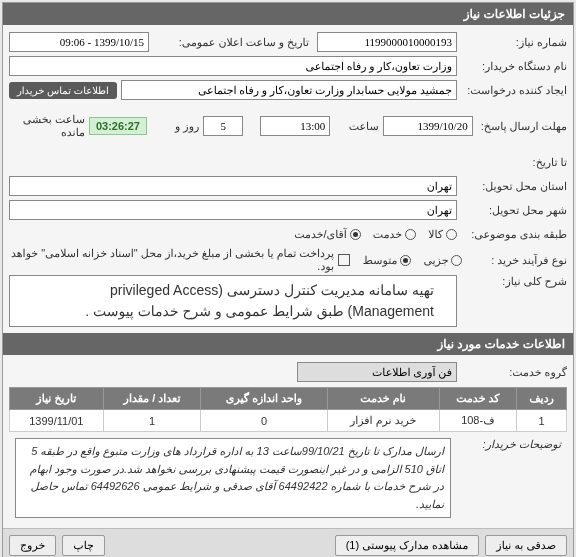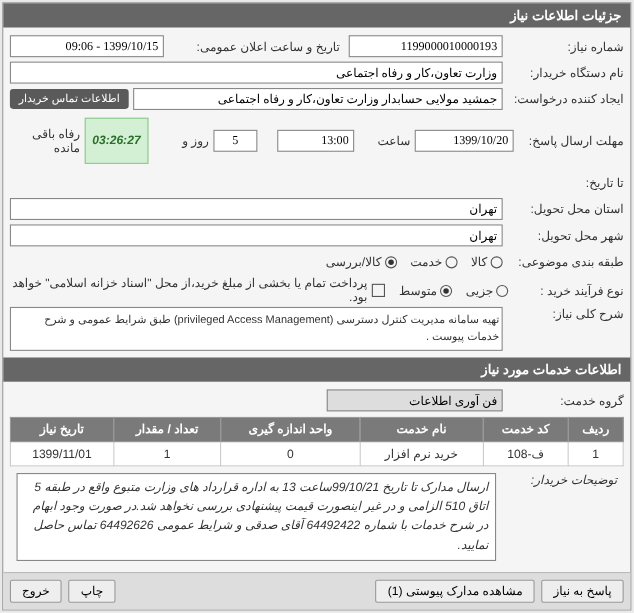--- a/index.html
+++ b/index.html
@@ -47,40 +47,39 @@
   font-size: 10px;
   border-radius: 3px;
   cursor: pointer;
   margin-right: 4px;
   white-space: nowrap;
 }
 .countdown {
   background: #d4f0d4;
   color: #2a6e2a;
   border: 1px solid #8bc88b;
-  padding: 14px 6px;
-  margin: 4px 4px;
+  padding: 2px 6px;
+  margin: 14px 4px;
   font-weight: bold;
-  font-style: italic;
 }
 .radio-group { display: flex; gap: 12px; align-items: center; }
 .radio-item { display: flex; align-items: center; gap: 3px; }
 .radio-dot {
   width: 11px; height: 11px; border: 1px solid #555; border-radius: 50%;
   display: inline-flex; align-items: center; justify-content: center;
 }
 .radio-dot.checked::after {
   content: ""; width: 5px; height: 5px; background: #333; border-radius: 50%;
 }
 .chk {
   width: 12px; height: 12px; border: 1px solid #555; display: inline-block;
 }
 .desc-box {
-  background: #fff; border: 1px solid #888; padding: 4px 2px;
-  font-size: 10px; min-height: 32px; line-height: 1.5; text-align: right;
+  background: #fff; border: 1px solid #888; padding: 4px 22px;
+  font-size: 14px; min-height: 32px; line-height: 1.5; text-align: right;
 }
 table.data { width: 100%; border-collapse: collapse; margin-top: 4px; }
 table.data th {
   background: #7a7a7a; color: #fff; padding: 4px; border: 1px solid #999;
   font-size: 11px; font-weight: bold;
 }
 table.data td {
   background: #fff; padding: 4px; border: 1px solid #ccc;
   text-align: center; font-size: 11px;
 }
@@ -130,21 +129,21 @@
 
     <div class="row">
       <span class="lbl">مهلت ارسال پاسخ:</span>
       <input class="fld" style="width: 90px;" readonly="" value="1399/10/20">
       <span class="lbl-sm">ساعت</span>
       <input class="fld fld-sm" readonly="" value="13:00" style="">
       <span style="width:20px"></span>
       <input class="fld" style="width: 40px; text-align: center;" readonly="" value="5">
       <span class="lbl-sm">روز و</span>
       <span class="countdown">03:26:27</span>
-      <span>رفاه باقی مانده</span>
+      <span>ساعت بخشی مانده</span>
     </div>
 
     <div class="row">
       <span class="lbl">تا تاریخ:</span>
     </div>
 
     <div class="row">
       <span class="lbl">استان محل تحویل:</span>
       <input class="fld fld-wide" readonly="" value="تهران" style="">
     </div>
@@ -160,21 +159,21 @@
           <span class="radio-item">
             <span class="radio-dot"></span>
             <span>کالا</span>
           </span>
           <span class="radio-item">
             <span class="radio-dot"></span>
             <span>خدمت</span>
           </span>
           <span class="radio-item">
             <span class="radio-dot checked"></span>
-            <span>کالا/بررسی</span>
+            <span>آقای/خدمت</span>
           </span>
         </div>
     </div>
 
     <div class="row">
       <span class="lbl">نوع فرآیند خرید :</span>
       <div class="radio-group" id="purchase-type-radios">
           <span class="radio-item">
             <span class="radio-dot"></span>
             <span>جزیی</span>
@@ -227,19 +226,19 @@
         </tbody>
     </table>
 
     <div class="note-box">
       <span class="note-lbl">توضیحات خریدار:</span>
       <div class="note-txt">ارسال مدارک تا تاریخ 99/10/21ساعت 13 به اداره قرارداد های وزارت متبوع واقع در طبقه 5 اتاق 510 الزامی و در غیر اینصورت قیمت پیشنهادی بررسی نخواهد شد.در صورت وجود ابهام در شرح خدمات با شماره 64492422 آقای صدقی و شرایط عمومی 64492626 تماس حاصل نمایید.</div>
     </div>
   </div>
 
   <div class="bottom-bar">
-    <button class="btn">پاسخ به نیاز</button>
+    <button class="btn">صدقی به نیاز</button>
     <button class="btn">مشاهده مدارک پیوستی (1)</button>
     <span style="flex:1"></span>
     <button class="btn">چاپ</button>
     <button class="btn">خروج</button>
   </div>
 </div>
 
 </body></html>

